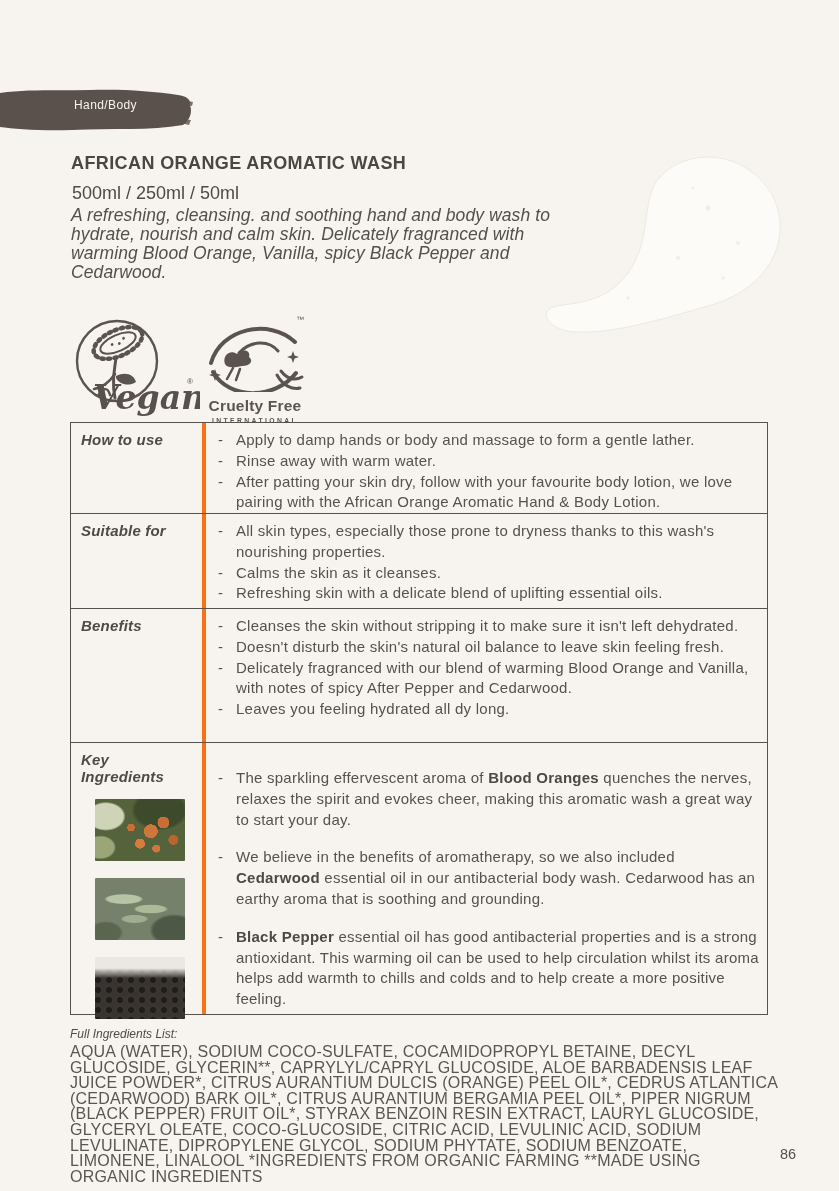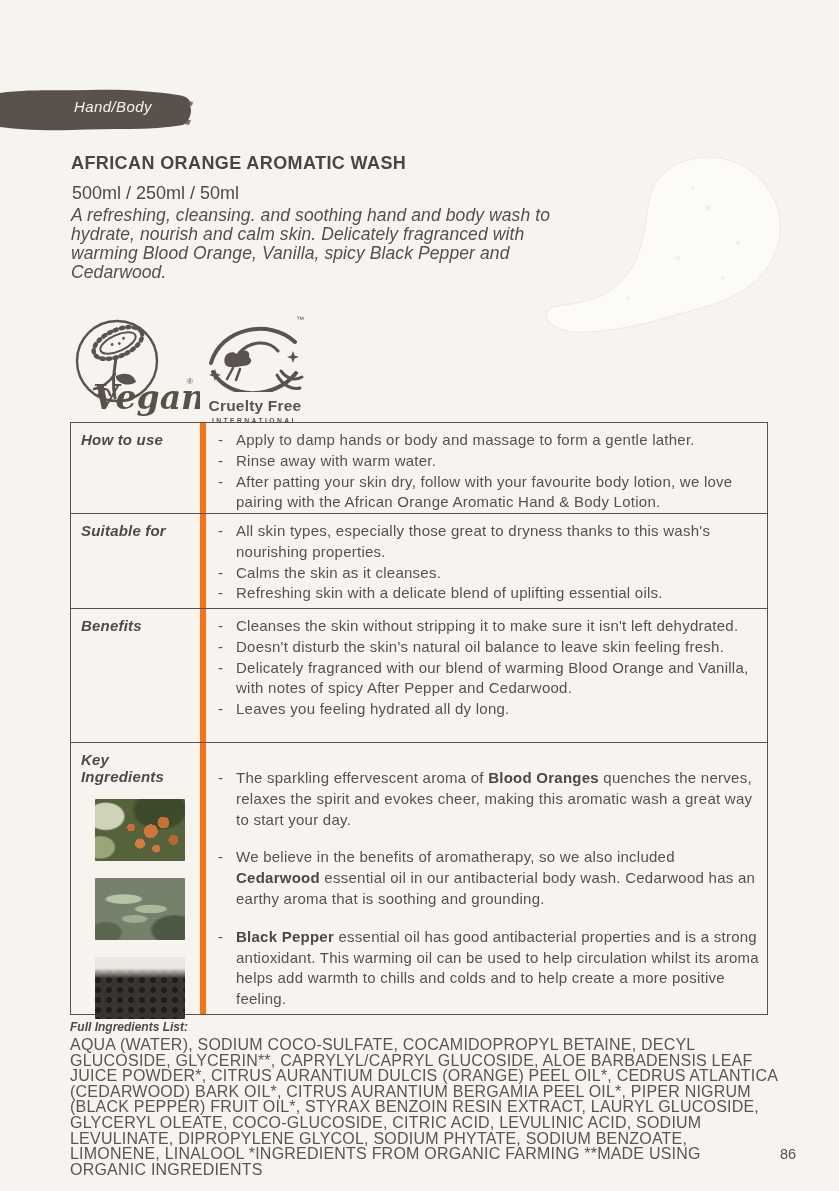--- a/index.html
+++ b/index.html
@@ -6,21 +6,21 @@
   body{background:#e9e6e0;font-family:"Liberation Sans", sans-serif;}
   .page{
     position:relative;width:839px;height:1191px;margin:0 auto;
     background:#f7f4ef;color:#56504c;overflow:hidden;
   }
   
   .brush{position:absolute;left:0;top:86px;width:200px;height:50px;}
   .brush svg{position:absolute;left:0;top:0;}
   .brush-label{
     position:absolute;left:74px;top:12px;color:#f6f3ee;
-    font-size:15px;font-weight:500;letter-spacing:.4px;font-style:italic;
+    font-size:12px;font-weight:500;letter-spacing:.4px;
   }
   
   .title{
     position:absolute;left:71px;top:153px;margin:0;
     font-size:18px;font-weight:700;letter-spacing:.4px;color:#4b4643;
   }
   .sizes{
     position:absolute;left:72px;top:183px;
     font-size:18px;color:#4f4a46;
   }
@@ -40,21 +40,21 @@
   
   .spec-table{
     position:absolute;left:70px;top:422px;width:698px;
     border:1px solid #57504c;box-sizing:border-box;
   }
   .trow{display:flex;box-sizing:border-box;}
   .trow + .trow{border-top:1px solid #57504c;}
   .r1{height:90px}.r2{height:95px}.r3{height:134px}.r4{height:272px}
   .lcell{
     width:135px;flex:0 0 135px;box-sizing:border-box;
-    border-right:6px solid #f97316;padding:8px 12px 0 10px;
+    border-right:4px solid #f97316;padding:8px 12px 0 10px;
   }
   .rlabel{font-size:15px;font-weight:700;font-style:italic;color:#4f4a46;letter-spacing:.2px;}
   .rcell{flex:1;padding:7px 8px 6px 12px;box-sizing:border-box;}
   .rcell.spaced{padding-top:25px;}
   .bullet{display:flex;font-size:15px;line-height:20.8px;letter-spacing:.25px;color:#56514d;}
   .bullet .dash{flex:0 0 10px;margin-right:8px;}
   .bullet .btext{flex:1;}
   .rcell.spaced .bullet{margin-bottom:17px;}
   .bullet b{font-weight:700;color:#4d4844;}
   
@@ -85,21 +85,21 @@
   .img-peppercorns{
     background:
       linear-gradient(180deg, #ebe8e3 0%, #ebe8e3 18%, rgba(235,232,227,0) 34%),
       radial-gradient(circle at 3px 3px, #1f1d1b 2.6px, rgba(0,0,0,0) 3.4px),
       radial-gradient(circle at 8px 7px, #38332c 2.6px, rgba(0,0,0,0) 3.4px),
       #3a3531;
     background-size:100% 100%, 11px 10px, 11px 10px;
   }
   
   .ingredients{position:absolute;left:70px;top:1020px;width:708px;}
-  .ing-head{font-size:12px;font-weight:700;font-style:italic;color:#4f4a46;margin-bottom:3px;}
+  .ing-head{font-size:12px;font-weight:400;font-style:italic;color:#4f4a46;margin-bottom:3px;margin-top:7px;}
   .ing-text{font-size:16px;line-height:15.6px;letter-spacing:.22px;color:#5b5550;}
   .pageno{position:absolute;left:780px;top:1146px;font-size:14.5px;color:#55504c;}
   svg .ln{fill:none;stroke:#5b534f;stroke-linecap:round;}
 </style>
 </head>
 <body>
 
 <div class="page">
 
   <div class="brush">
@@ -177,21 +177,21 @@
           </div>
         </div>
       </div>
       <div class="trow r2">
         <div class="lcell">
           <div class="rlabel">Suitable for</div>
         </div>
         <div class="rcell">
           <div class="bullet">
             <span class="dash">-</span>
-            <span class="btext">All skin types, especially those great to dryness thanks to this wash's nourishing properties.</span>
+            <span class="btext">All skin types, especially those prone to dryness thanks to this wash's nourishing properties.</span>
           </div>
           <div class="bullet">
             <span class="dash">-</span>
             <span class="btext">Calms the skin as it cleanses.</span>
           </div>
           <div class="bullet">
             <span class="dash">-</span>
             <span class="btext">Refreshing skin with a delicate blend of uplifting essential oils.</span>
           </div>
         </div>

